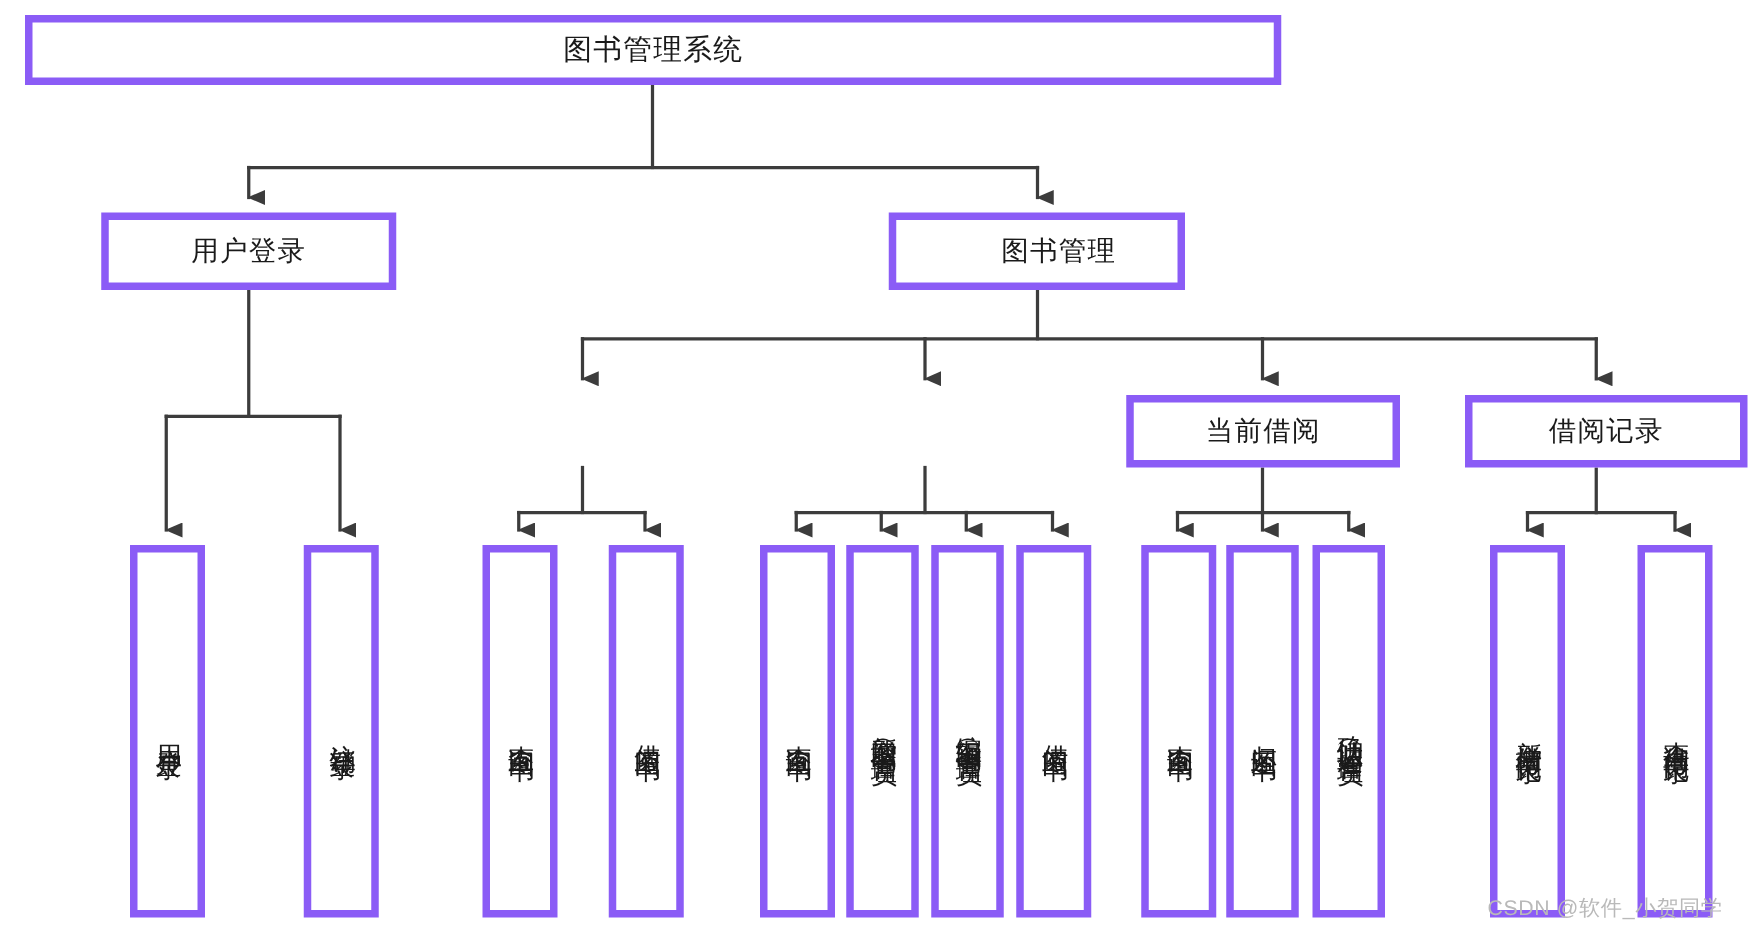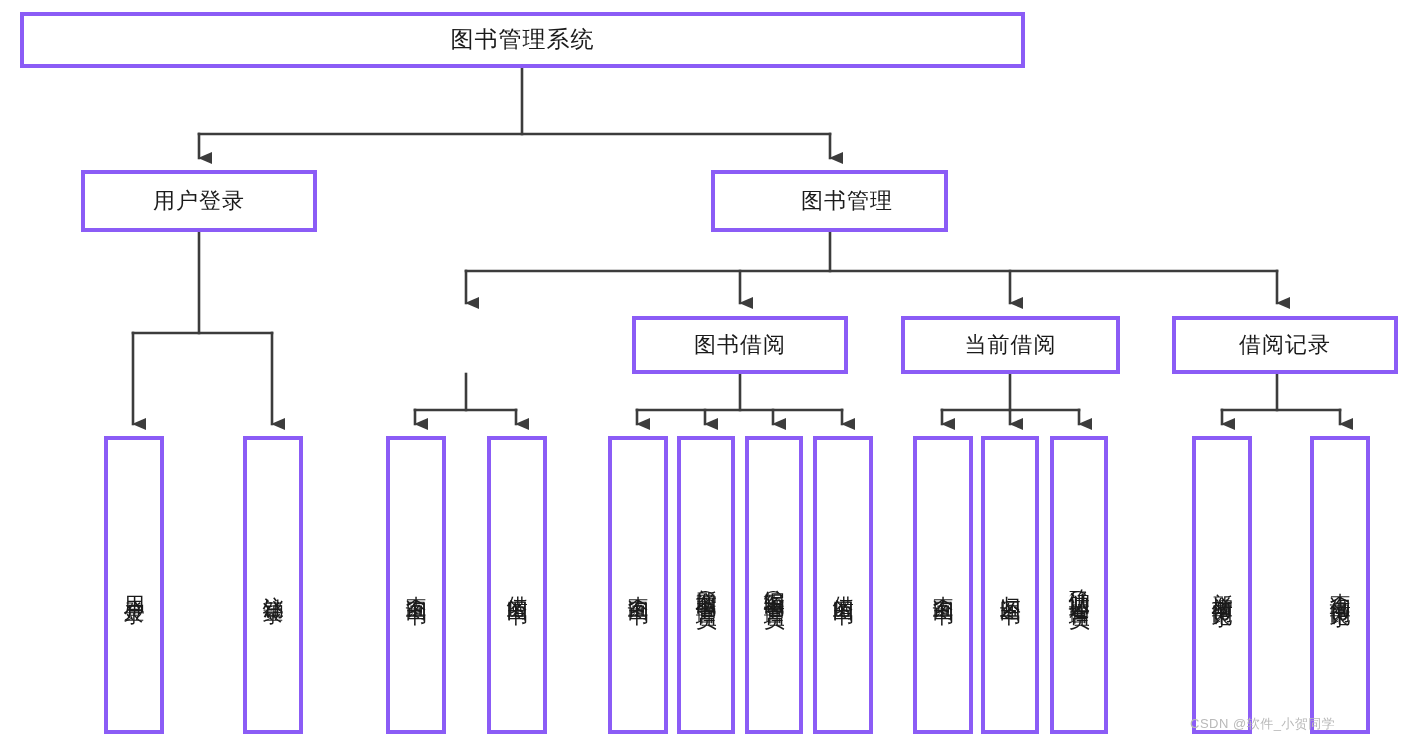--- a/index.html
+++ b/index.html
@@ -22,21 +22,21 @@
     left: 0;
     top: 0;
     width: 1405px;
     height: 747px;
     pointer-events: none;
   }
   .node {
     position: absolute;
     box-sizing: border-box;
     background: #ffffff;
-    border: 4px solid #8b5cf6;
+    border: 6px solid #8b5cf6;
     display: flex;
     align-items: center;
     justify-content: center;
     color: #1a1a1a;
     text-align: center;
   }
   .node.horiz {
     font-size: 22px;
     line-height: 1.2;
     letter-spacing: 1px;
@@ -52,21 +52,21 @@
     letter-spacing: 3px;
     padding: 6px 0;
   }
   .node.vert .vlabel {
     writing-mode: vertical-rl;
     text-orientation: upright;
     white-space: nowrap;
   }
   .watermark {
     position: absolute;
-    font-size: 13px;
+    font-size: 17px;
     color: #b9b9b9;
     white-space: nowrap;
     letter-spacing: 0.5px;
   }
 </style>
 </head>
 <body>
 
 <div id="canvas">
 
@@ -125,23 +125,20 @@
     <span>图书管理系统</span>
   </div>
 
   <div class="node horiz" style="left:81px; top:170px; width:236px; height:62px;">
     <span>用户登录</span>
   </div>
   <div class="node horiz" style="left:711px; top:170px; width:237px; height:62px;padding-left:35px;">
     <span>图书管理</span>
   </div>
 
-  <div class="node horiz" style="left:632px; top:316px; width:216px; height:58px;">
-    <span>图书借阅</span>
-  </div>
   <div class="node horiz" style="left:901px; top:316px; width:219px; height:58px;text-align:right;">
     <span>当前借阅</span>
   </div>
   <div class="node horiz" style="left:1172px; top:316px; width:226px; height:58px;">
     <span>借阅记录</span>
   </div>
 
   <div class="node vert" style="left:104px; top:436px; width:60px; height:298px;">
     <span class="vlabel">用户登录</span>
   </div>

